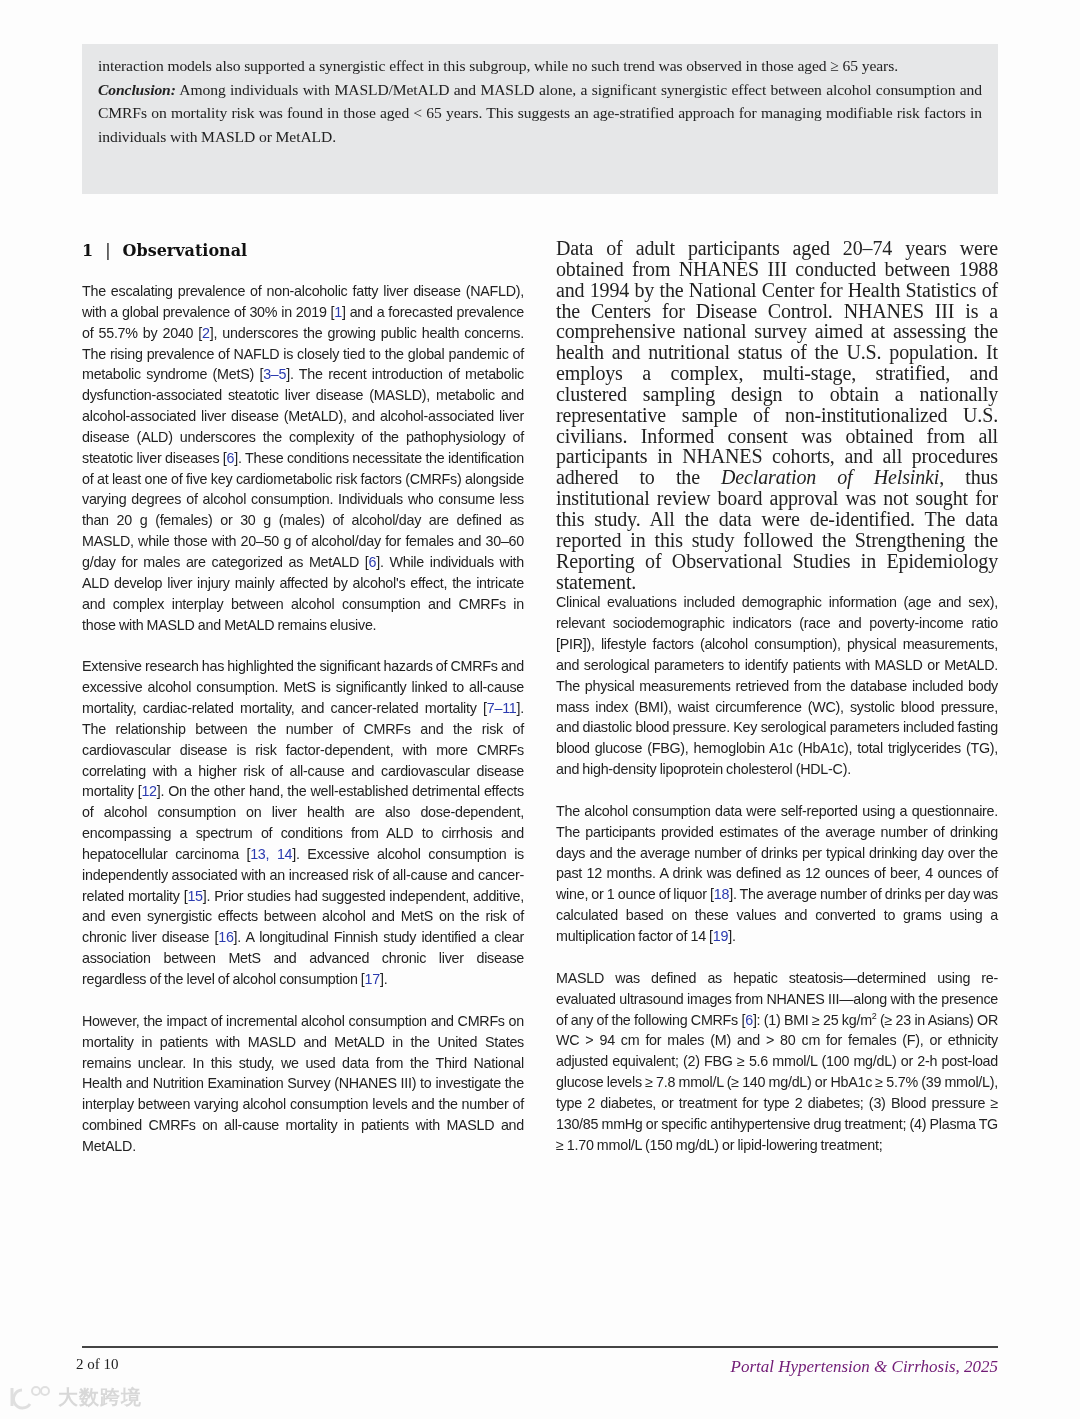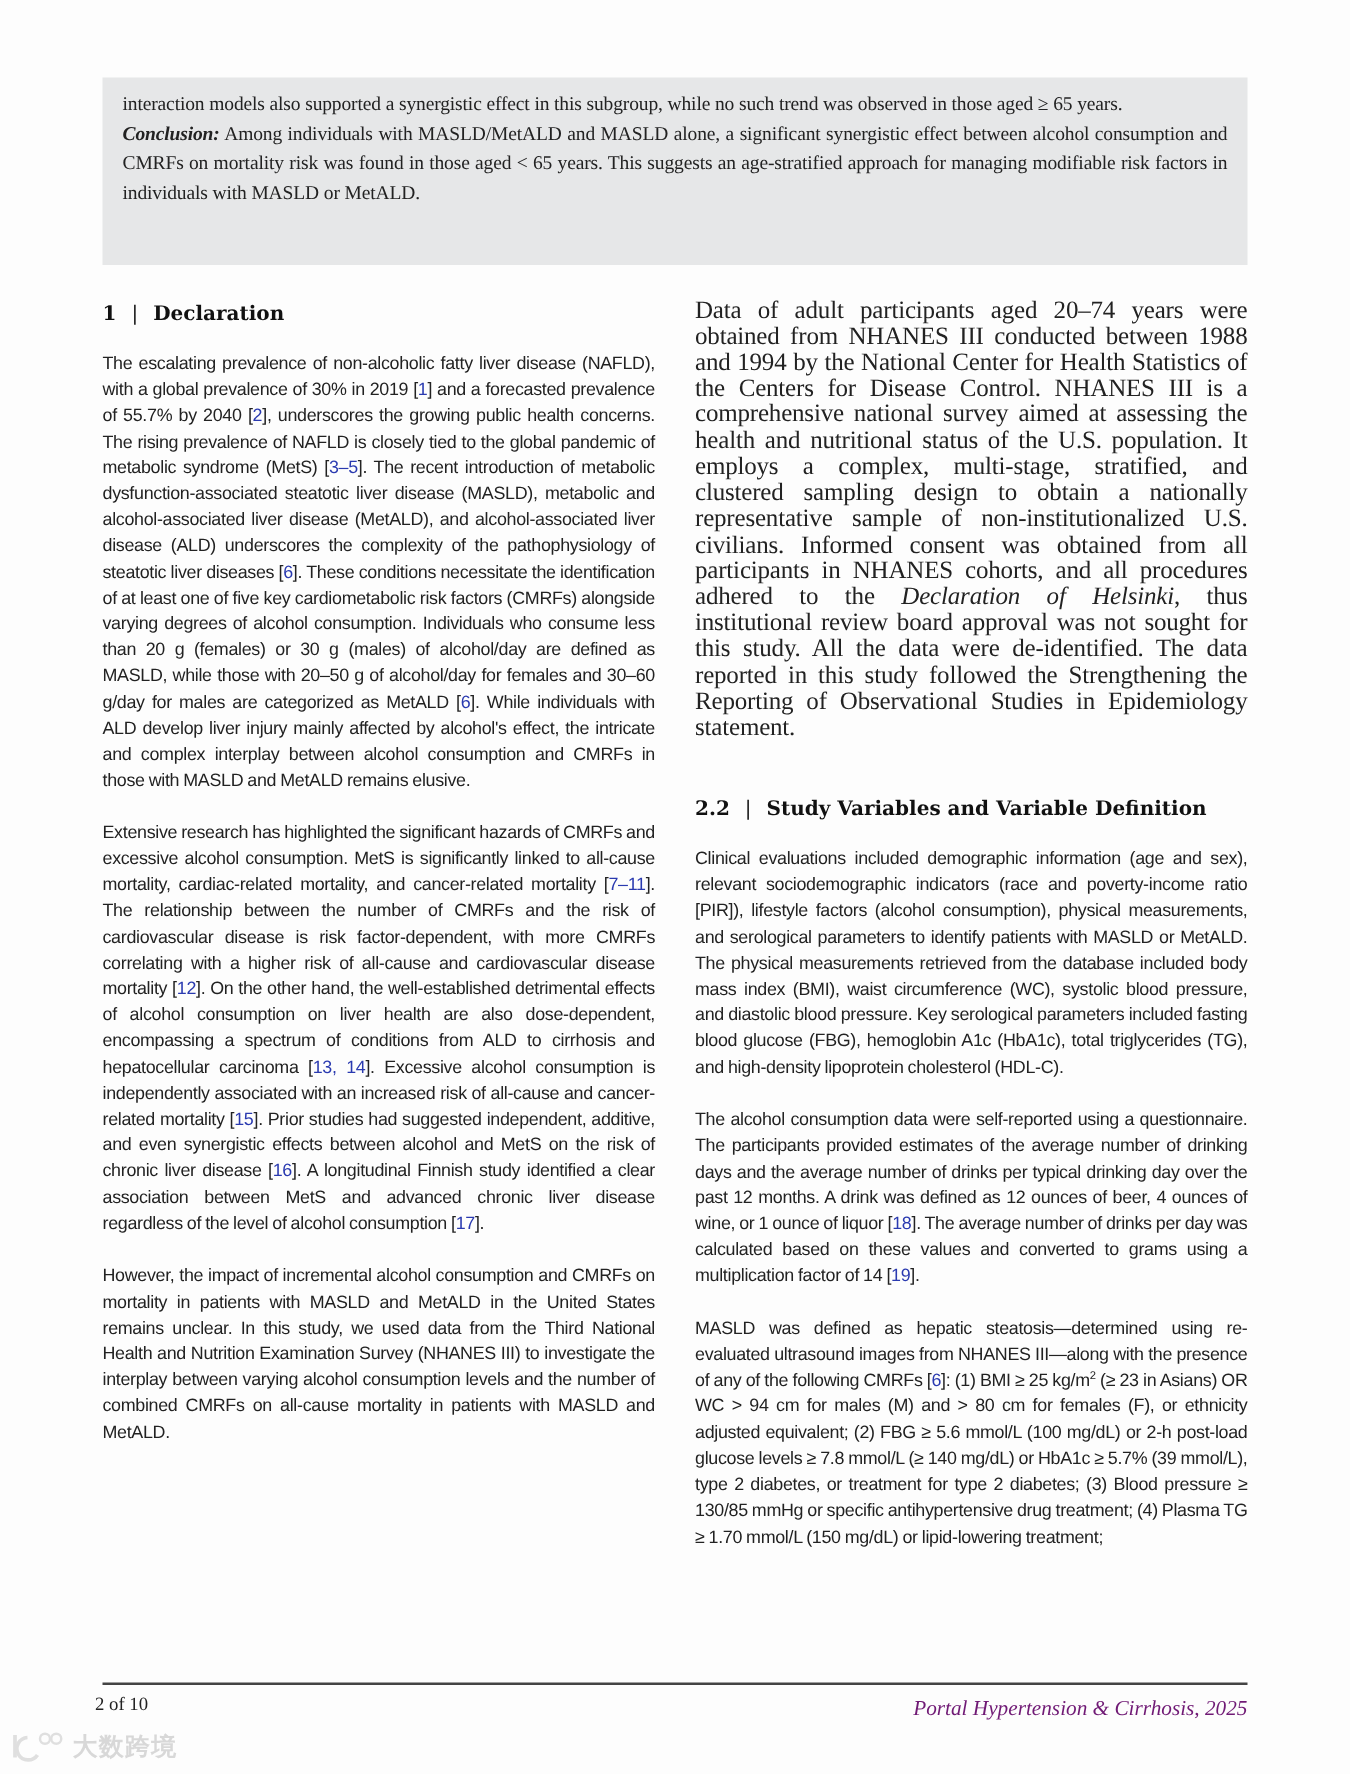--- a/index.html
+++ b/index.html
@@ -1,20 +1,20 @@
 <!DOCTYPE html>
 <html><head>
   <meta charset="utf-8">
   <style>
     * { margin: 0; padding: 0; box-sizing: border-box; }
     html, body { width: 1080px; height: 1419px; background: #fdfdfd; overflow: hidden; }
     body { position: relative; font-family: "Liberation Serif", "DejaVu Serif", serif; color: #1a1a1a; }
 
     .abstract-box {
-      position: absolute; left: 82px; top: 62px; width: 916px; height: 150px;
+      position: absolute; left: 82px; top: 44px; width: 916px; height: 150px;
       background: #e6e7e8; padding: 10px 16px 0 16px;
       font-family: "Liberation Serif", serif; font-size: 15.6px; line-height: 23.5px;
       text-align: justify; color: #222;
       letter-spacing: -0.1px;
     }
     .abstract-box p { text-align: justify; }
     .abstract-box .label { font-weight: bold; font-style: italic; }
 
     .col { position: absolute; top: 238px; width: 442px; }
     .col-left { left: 82px; }
@@ -50,37 +50,34 @@
 </head>
 <body>
 
 <div class="abstract-box">
   <p>interaction models also supported a synergistic effect in this subgroup, while no such trend was observed in those aged ≥ 65 years.</p>
   <p><span class="label">Conclusion:</span><span> Among individuals with MASLD/MetALD and MASLD alone, a significant synergistic effect between alcohol consumption and CMRFs on mortality risk was found in those aged &lt; 65 years. This suggests an age-stratified approach for managing modifiable risk factors in individuals with MASLD or MetALD.</span></p>
 </div>
 
 <div class="col col-left">
   <h2 class="sec-h" style="margin-bottom:17px;">
-    <span class="num">1</span><span class="bar">|</span><span>Declaration</span>
+    <span class="num">1</span><span class="bar">|</span><span>Observational</span>
   </h2>
   <div>
       <p class="para">The escalating prevalence of non-alcoholic fatty liver disease (NAFLD), with a global prevalence of 30% in 2019 [<a class="ref">1</a>] and a forecasted prevalence of 55.7% by 2040 [<a class="ref">2</a>], underscores the growing public health concerns. The rising prevalence of NAFLD is closely tied to the global pandemic of metabolic syndrome (MetS) [<a class="ref">3–5</a>]. The recent introduction of metabolic dysfunction-associated steatotic liver disease (MASLD), metabolic and alcohol-associated liver disease (MetALD), and alcohol-associated liver disease (ALD) underscores the complexity of the pathophysiology of steatotic liver diseases [<a class="ref">6</a>]. These conditions necessitate the identification of at least one of five key cardiometabolic risk factors (CMRFs) alongside varying degrees of alcohol consumption. Individuals who consume less than 20 g (females) or 30 g (males) of alcohol/day are defined as MASLD, while those with 20–50 g of alcohol/day for females and 30–60 g/day for males are categorized as MetALD [<a class="ref">6</a>]. While individuals with ALD develop liver injury mainly affected by alcohol's effect, the intricate and complex interplay between alcohol consumption and CMRFs in those with MASLD and MetALD remains elusive.</p>
       <p class="para" style="margin-top: 21px;">Extensive research has highlighted the significant hazards of CMRFs and excessive alcohol consumption. MetS is significantly linked to all-cause mortality, cardiac-related mortality, and cancer-related mortality [<a class="ref">7–11</a>]. The relationship between the number of CMRFs and the risk of cardiovascular disease is risk factor-dependent, with more CMRFs correlating with a higher risk of all-cause and cardiovascular disease mortality [<a class="ref">12</a>]. On the other hand, the well-established detrimental effects of alcohol consumption on liver health are also dose-dependent, encompassing a spectrum of conditions from ALD to cirrhosis and hepatocellular carcinoma [<a class="ref">13, 14</a>]. Excessive alcohol consumption is independently associated with an increased risk of all-cause and cancer-related mortality [<a class="ref">15</a>]. Prior studies had suggested independent, additive, and even synergistic effects between alcohol and MetS on the risk of chronic liver disease [<a class="ref">16</a>]. A longitudinal Finnish study identified a clear association between MetS and advanced chronic liver disease regardless of the level of alcohol consumption [<a class="ref">17</a>].</p>
       <p class="para" style="margin-top: 21px;">However, the impact of incremental alcohol consumption and CMRFs on mortality in patients with MASLD and MetALD in the United States remains unclear. In this study, we used data from the Third National Health and Nutrition Examination Survey (NHANES III) to investigate the interplay between varying alcohol consumption levels and the number of combined CMRFs on all-cause mortality in patients with MASLD and MetALD.</p>
     </div>
 </div>
 
 <div class="col col-right">
   <div>
       <p class="para tight">Data of adult participants aged 20–74 years were obtained from NHANES III conducted between 1988 and 1994 by the National Center for Health Statistics of the Centers for Disease Control. NHANES III is a comprehensive national survey aimed at assessing the health and nutritional status of the U.S. population. It employs a complex, multi-stage, stratified, and clustered sampling design to obtain a nationally representative sample of non-institutionalized U.S. civilians. Informed consent was obtained from all participants in NHANES cohorts, and all procedures adhered to the <span class="italic">Declaration of Helsinki</span>, thus institutional review board approval was not sought for this study. All the data were de-identified. The data reported in this study followed the Strengthening the Reporting of Observational Studies in Epidemiology statement.</p>
     </div>
 
-  <h3 class="sec-h" style="margin-top:42px;margin-bottom:17px;">
-    <span class="num">2.2</span><span class="bar">|</span><span>Study Variables and Variable Definition</span>
-  </h3>
   <div>
       <p class="para">Clinical evaluations included demographic information (age and sex), relevant sociodemographic indicators (race and poverty-income ratio [PIR]), lifestyle factors (alcohol consumption), physical measurements, and serological parameters to identify patients with MASLD or MetALD. The physical measurements retrieved from the database included body mass index (BMI), waist circumference (WC), systolic blood pressure, and diastolic blood pressure. Key serological parameters included fasting blood glucose (FBG), hemoglobin A1c (HbA1c), total triglycerides (TG), and high-density lipoprotein cholesterol (HDL-C).</p>
       <p class="para" style="margin-top: 21px;">The alcohol consumption data were self-reported using a questionnaire. The participants provided estimates of the average number of drinking days and the average number of drinks per typical drinking day over the past 12 months. A drink was defined as 12 ounces of beer, 4 ounces of wine, or 1 ounce of liquor [<a class="ref">18</a>]. The average number of drinks per day was calculated based on these values and converted to grams using a multiplication factor of 14 [<a class="ref">19</a>].</p>
       <p class="para" style="margin-top: 21px;">MASLD was defined as hepatic steatosis—determined using re-evaluated ultrasound images from NHANES III—along with the presence of any of the following CMRFs [<a class="ref">6</a>]: (1) BMI ≥ 25 kg/m<sup>2</sup> (≥ 23 in Asians) OR WC &gt; 94 cm for males (M) and &gt; 80 cm for females (F), or ethnicity adjusted equivalent; (2) FBG ≥ 5.6 mmol/L (100 mg/dL) or 2-h post-load glucose levels ≥ 7.8 mmol/L (≥ 140 mg/dL) or HbA1c ≥ 5.7% (39 mmol/L), type 2 diabetes, or treatment for type 2 diabetes; (3) Blood pressure ≥ 130/85 mmHg or specific antihypertensive drug treatment; (4) Plasma TG ≥ 1.70 mmol/L (150 mg/dL) or lipid-lowering treatment;</p>
     </div>
 </div>
 
 <div class="footer-rule"></div>
 <div class="footer-left">2 of 10</div>
 <div class="footer-right">Portal Hypertension &amp; Cirrhosis, 2025</div>

